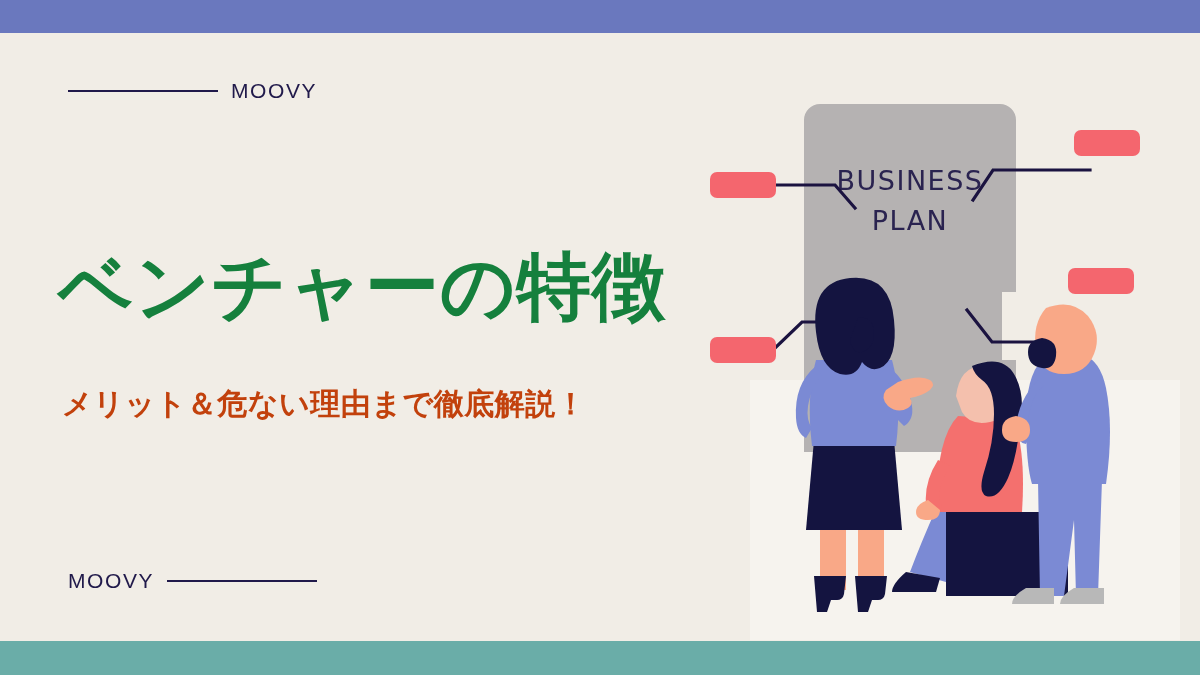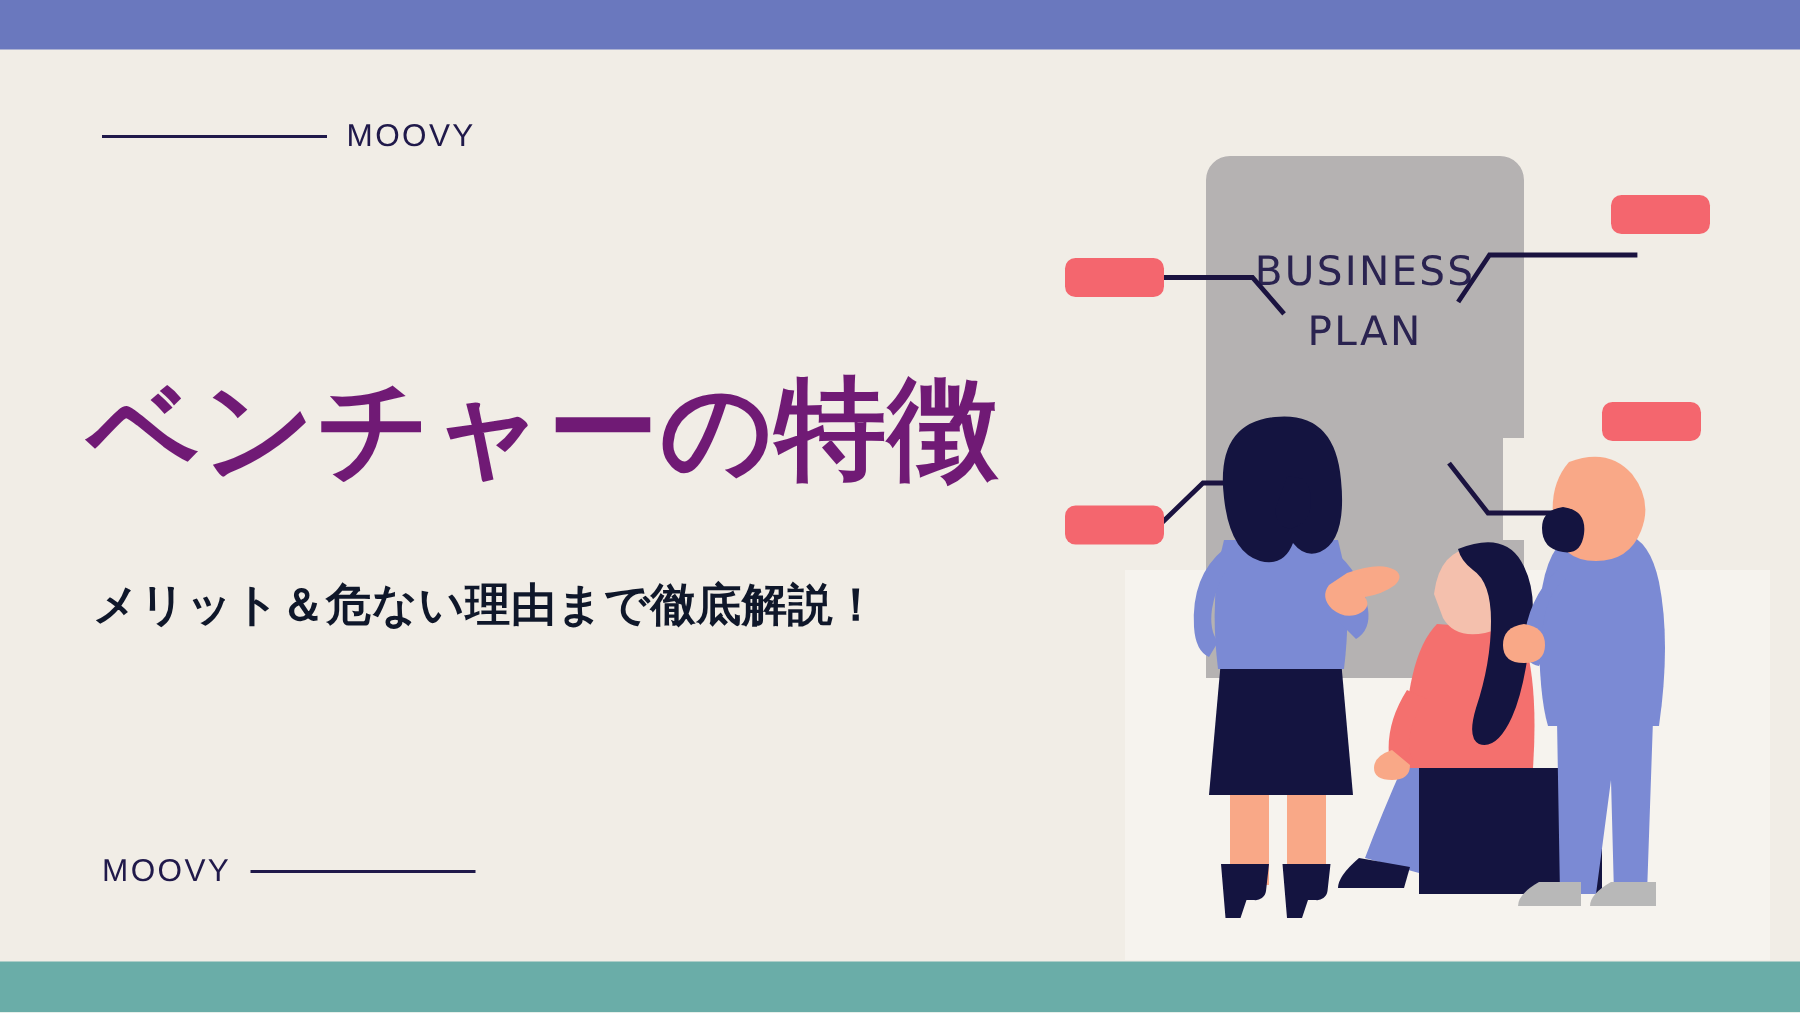--- a/index.html
+++ b/index.html
@@ -68,33 +68,33 @@
   
   .headline {
     position: absolute;
     left: 58px;
     top: 248px;
     font-family: "DejaVu Sans", sans-serif;
     font-weight: bold;
     font-size: 74px;
     line-height: 1.05;
     letter-spacing: 1px;
-    color: #701a75;
+    color: #15803d;
     white-space: nowrap;
   }
   .subheadline {
     position: absolute;
     left: 62px;
     top: 386px;
     font-family: "DejaVu Sans", sans-serif;
     font-weight: bold;
     font-size: 30px;
     letter-spacing: 0.5px;
     line-height: 1.2;
-    color: #0f172a;
+    color: #c2410c;
     white-space: nowrap;
   }
 
   
   .illustration {
     position: absolute;
     left: 690px;
     top: 60px;
     width: 510px;
     height: 581px;

